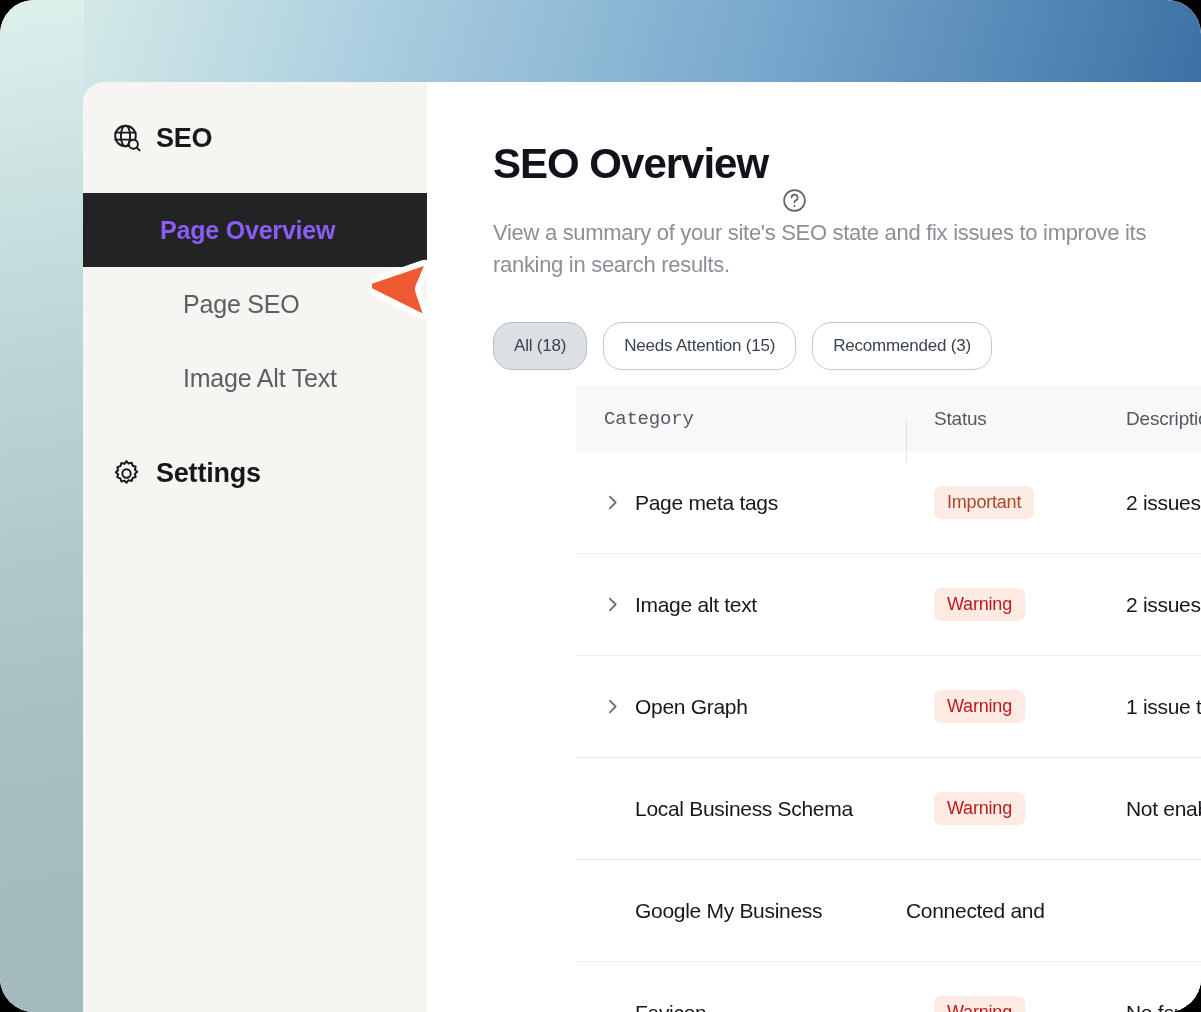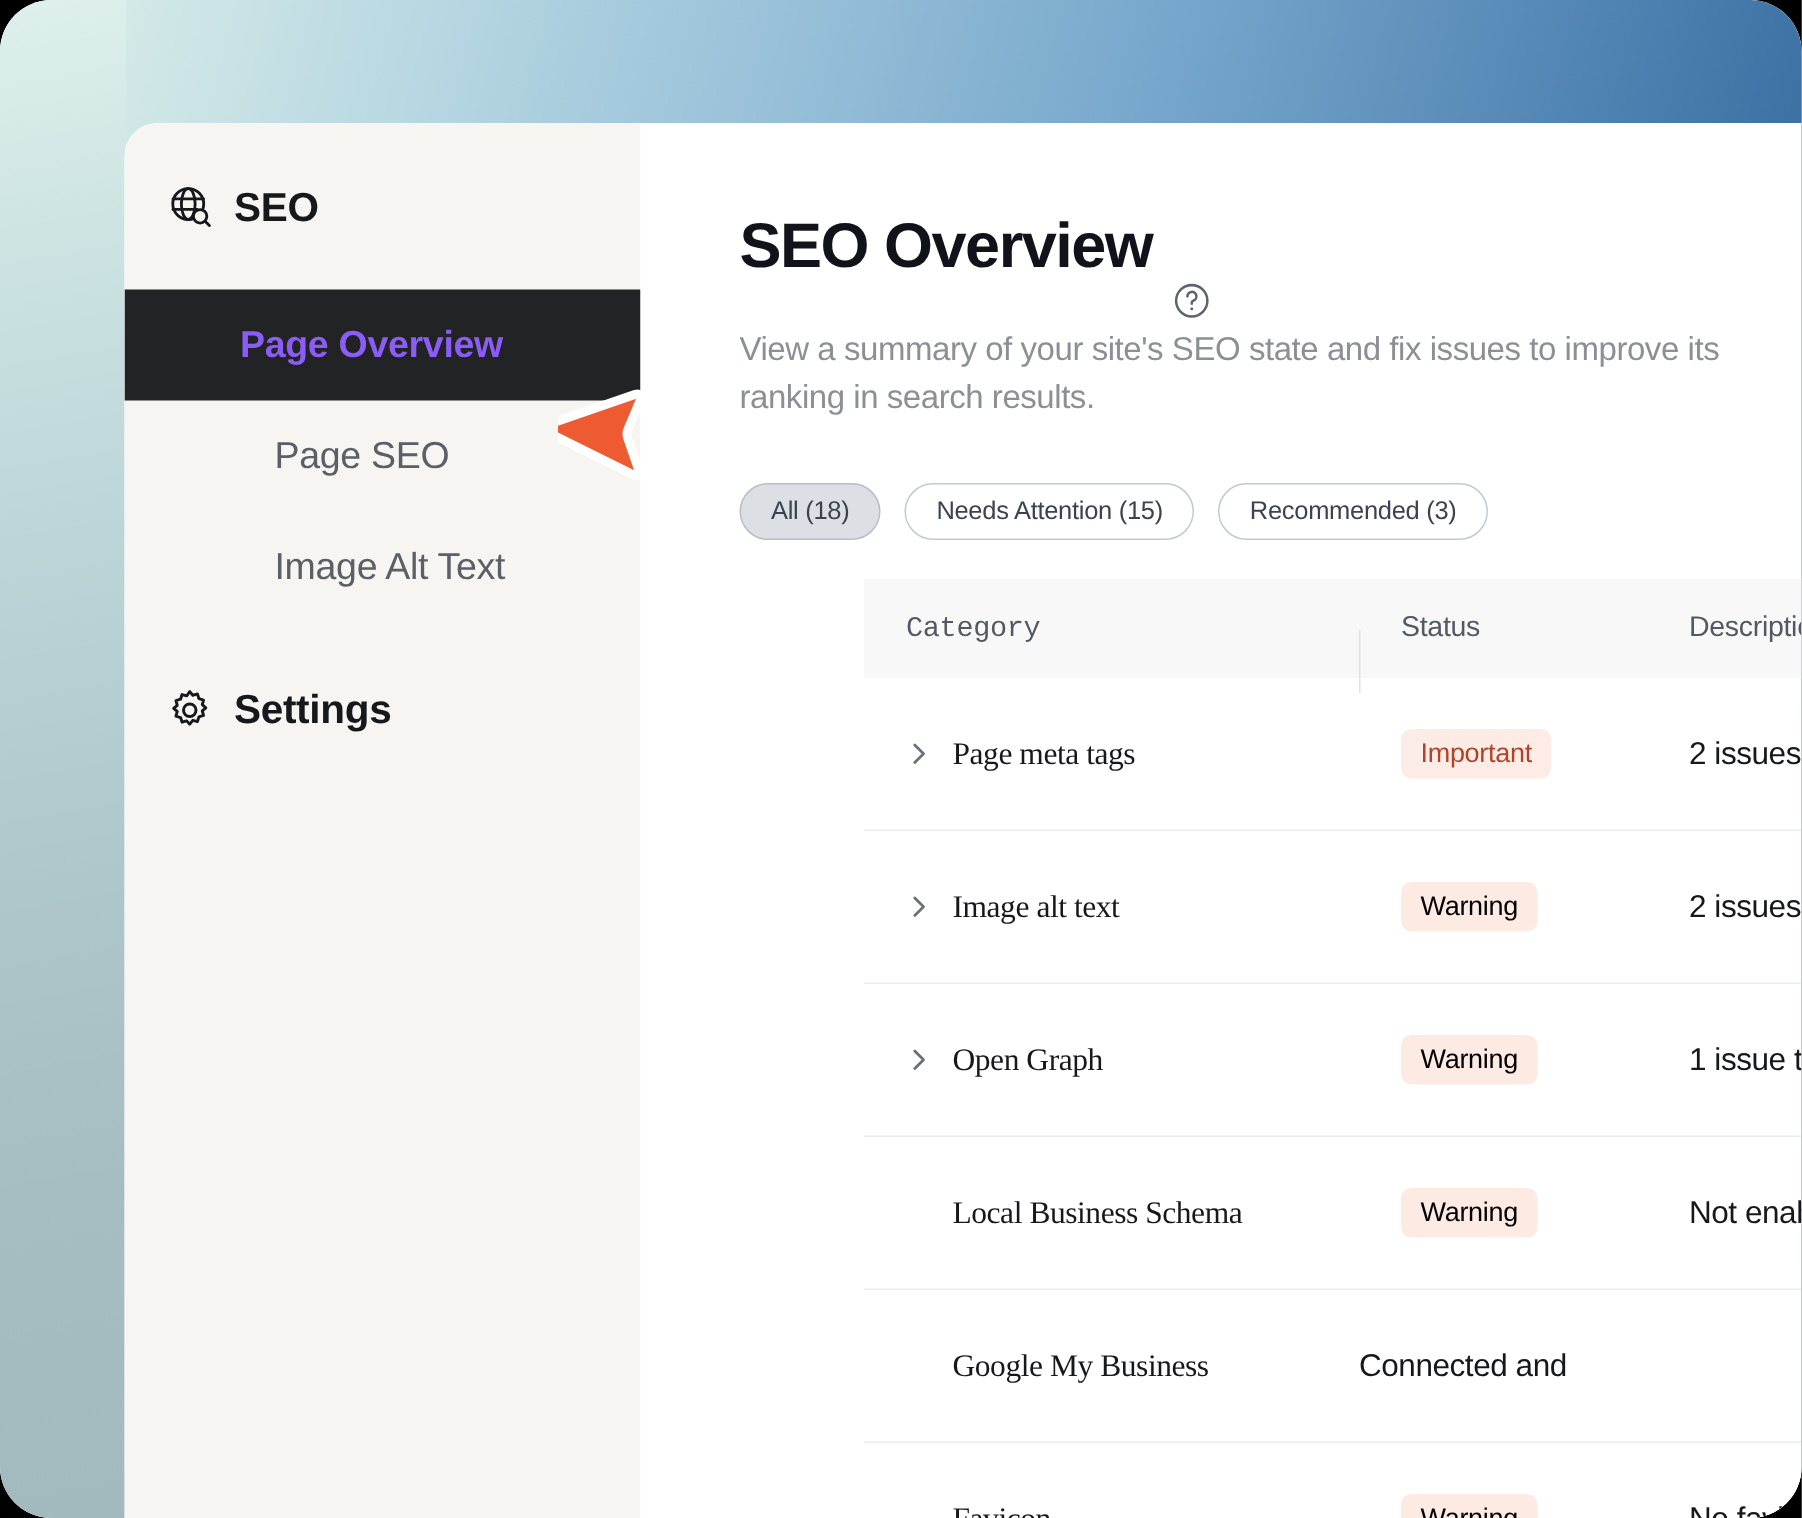--- a/index.html
+++ b/index.html
@@ -184,21 +184,21 @@
 
   
   .chips {
     position: absolute;
     left: 66px;
     top: 240px;
     display: flex;
     gap: 16px;
   }
   .chip {
-    height: 38px;
+    height: 48px;
     padding: 0 20px;
     border-radius: 19px;
     border: 1.6px solid #c3c9d2;
     background: #ffffff;
     color: #3b4350;
     font-size: 17px;
     letter-spacing: -0.2px;
     display: flex;
     align-items: center;
     justify-content: center;
@@ -249,41 +249,40 @@
     position: relative;
   }
   .row:last-child { border-bottom: none; }
   .cell-cat {
     width: 330px;
     padding-left: 28px;
     box-sizing: border-box;
     display: flex;
     align-items: center;
     gap: 14px;
-    font-family: Liberation Serif, serif;
   }
   .chev { width: 17px; height: 17px; flex: 0 0 17px; display:block; }
   .chev-spacer { width: 17px; flex: 0 0 17px; }
   .cat-name {
     font-size: 21px;
     color: #17181c;
     letter-spacing: -0.3px;
   }
   .cell-status { width: 220px; padding-left: 28px; box-sizing: border-box; }
   .badge {
     display: inline-flex;
     align-items: center;
     height: 33px;
     padding: 0 13px;
     border-radius: 7px;
     font-size: 18px;
     letter-spacing: -0.2px;
   }
   .badge.important { background: #fdece5; color: #b0442a; }
-  .badge.warning   { background: #fdeae2; color: #000000; }
+  .badge.warning   { background: #fdeae2; color: #b91c1c; }
   .badge.allgood   { background: #d8f0e1; color: #22694a; }
   .cell-desc {
     font-size: 21px;
     color: #17181c;
     letter-spacing: -0.3px;
     white-space: nowrap;
   }
 
   
   .cursor {

